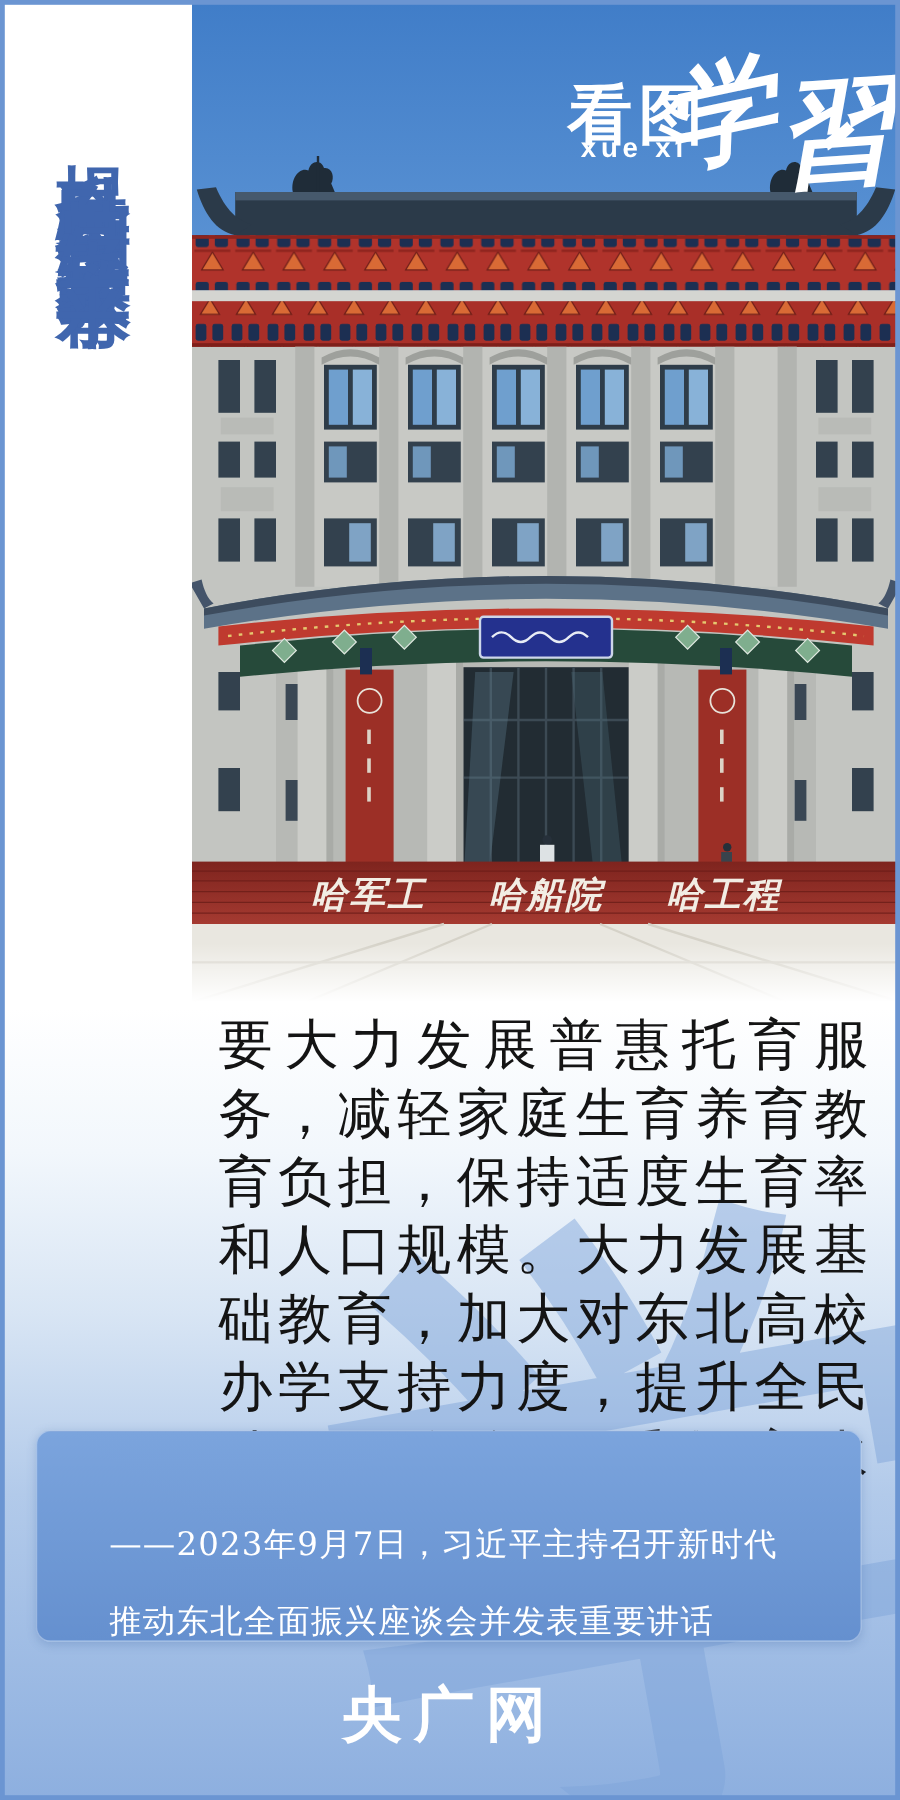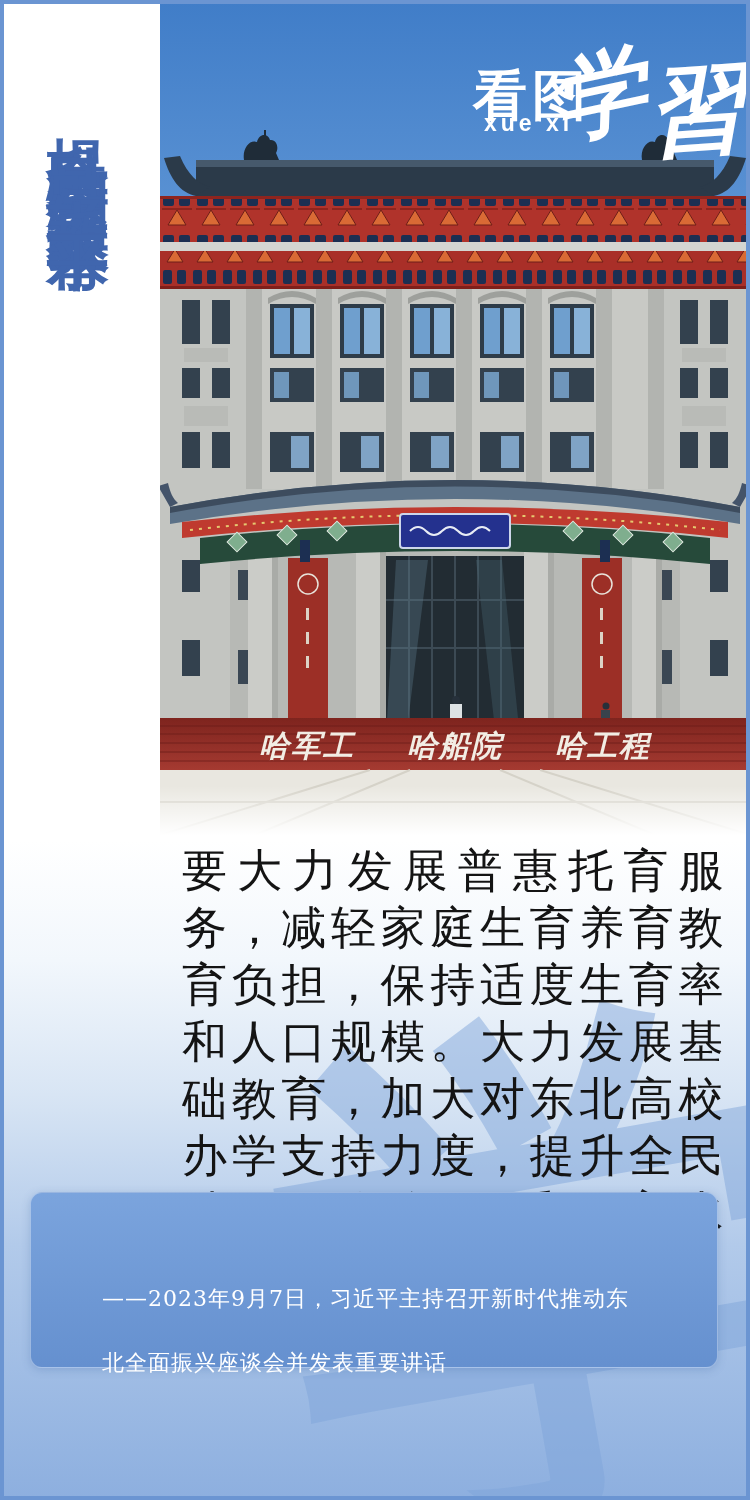--- a/index.html
+++ b/index.html
@@ -67,23 +67,23 @@
   }
   
   .attribution{
     position:absolute;left:30px;top:1192px;width:688px;height:176px;z-index:10;
     border-radius:12px;box-sizing:border-box;
     background:linear-gradient(180deg,#7ba4dd 0%,#6590cf 100%);
     border:1px solid rgba(255,255,255,.35);
     box-shadow:0 2px 8px rgba(60,100,160,.25);
   }
   .attribution p{
-    margin:16px;padding:58px 60px 0 55px;
+    margin:5px;padding:58px 60px 0 55px;
     font-family:"DejaVu Serif",serif;
-    font-size:22px;line-height:64px;letter-spacing:1px;
+    font-size:27px;line-height:64px;letter-spacing:1px;
     color:#ffffff;
   }
   
   .cnr-logo{
     position:absolute;left:0;top:1396px;width:750px;z-index:10;
     text-align:center;color:#fff;
     font-family:"Liberation Sans",sans-serif;
     font-size:50px;font-weight:800;letter-spacing:10px;
   }
 </style>
@@ -375,14 +375,15 @@
       <span class="logo-callig"><span class="c1">学</span><span class="c2">習</span></span>
     </div>
   </div>
 
   <div class="quote">要大力发展普惠托育服务，减轻家庭生育养育教育负担，保持适度生育率和人口规模。大力发展基础教育，加大对东北高校办学支持力度，提升全民特别是年轻人受教育水平，提高人口素质。</div>
 
   <div class="attribution">
     <p>——2023年9月7日，习近平主持召开新时代推动东北全面振兴座谈会并发表重要讲话</p>
   </div>
 
+  <div class="cnr-logo">央广网</div>
 
 </div>
 
 </body></html>

